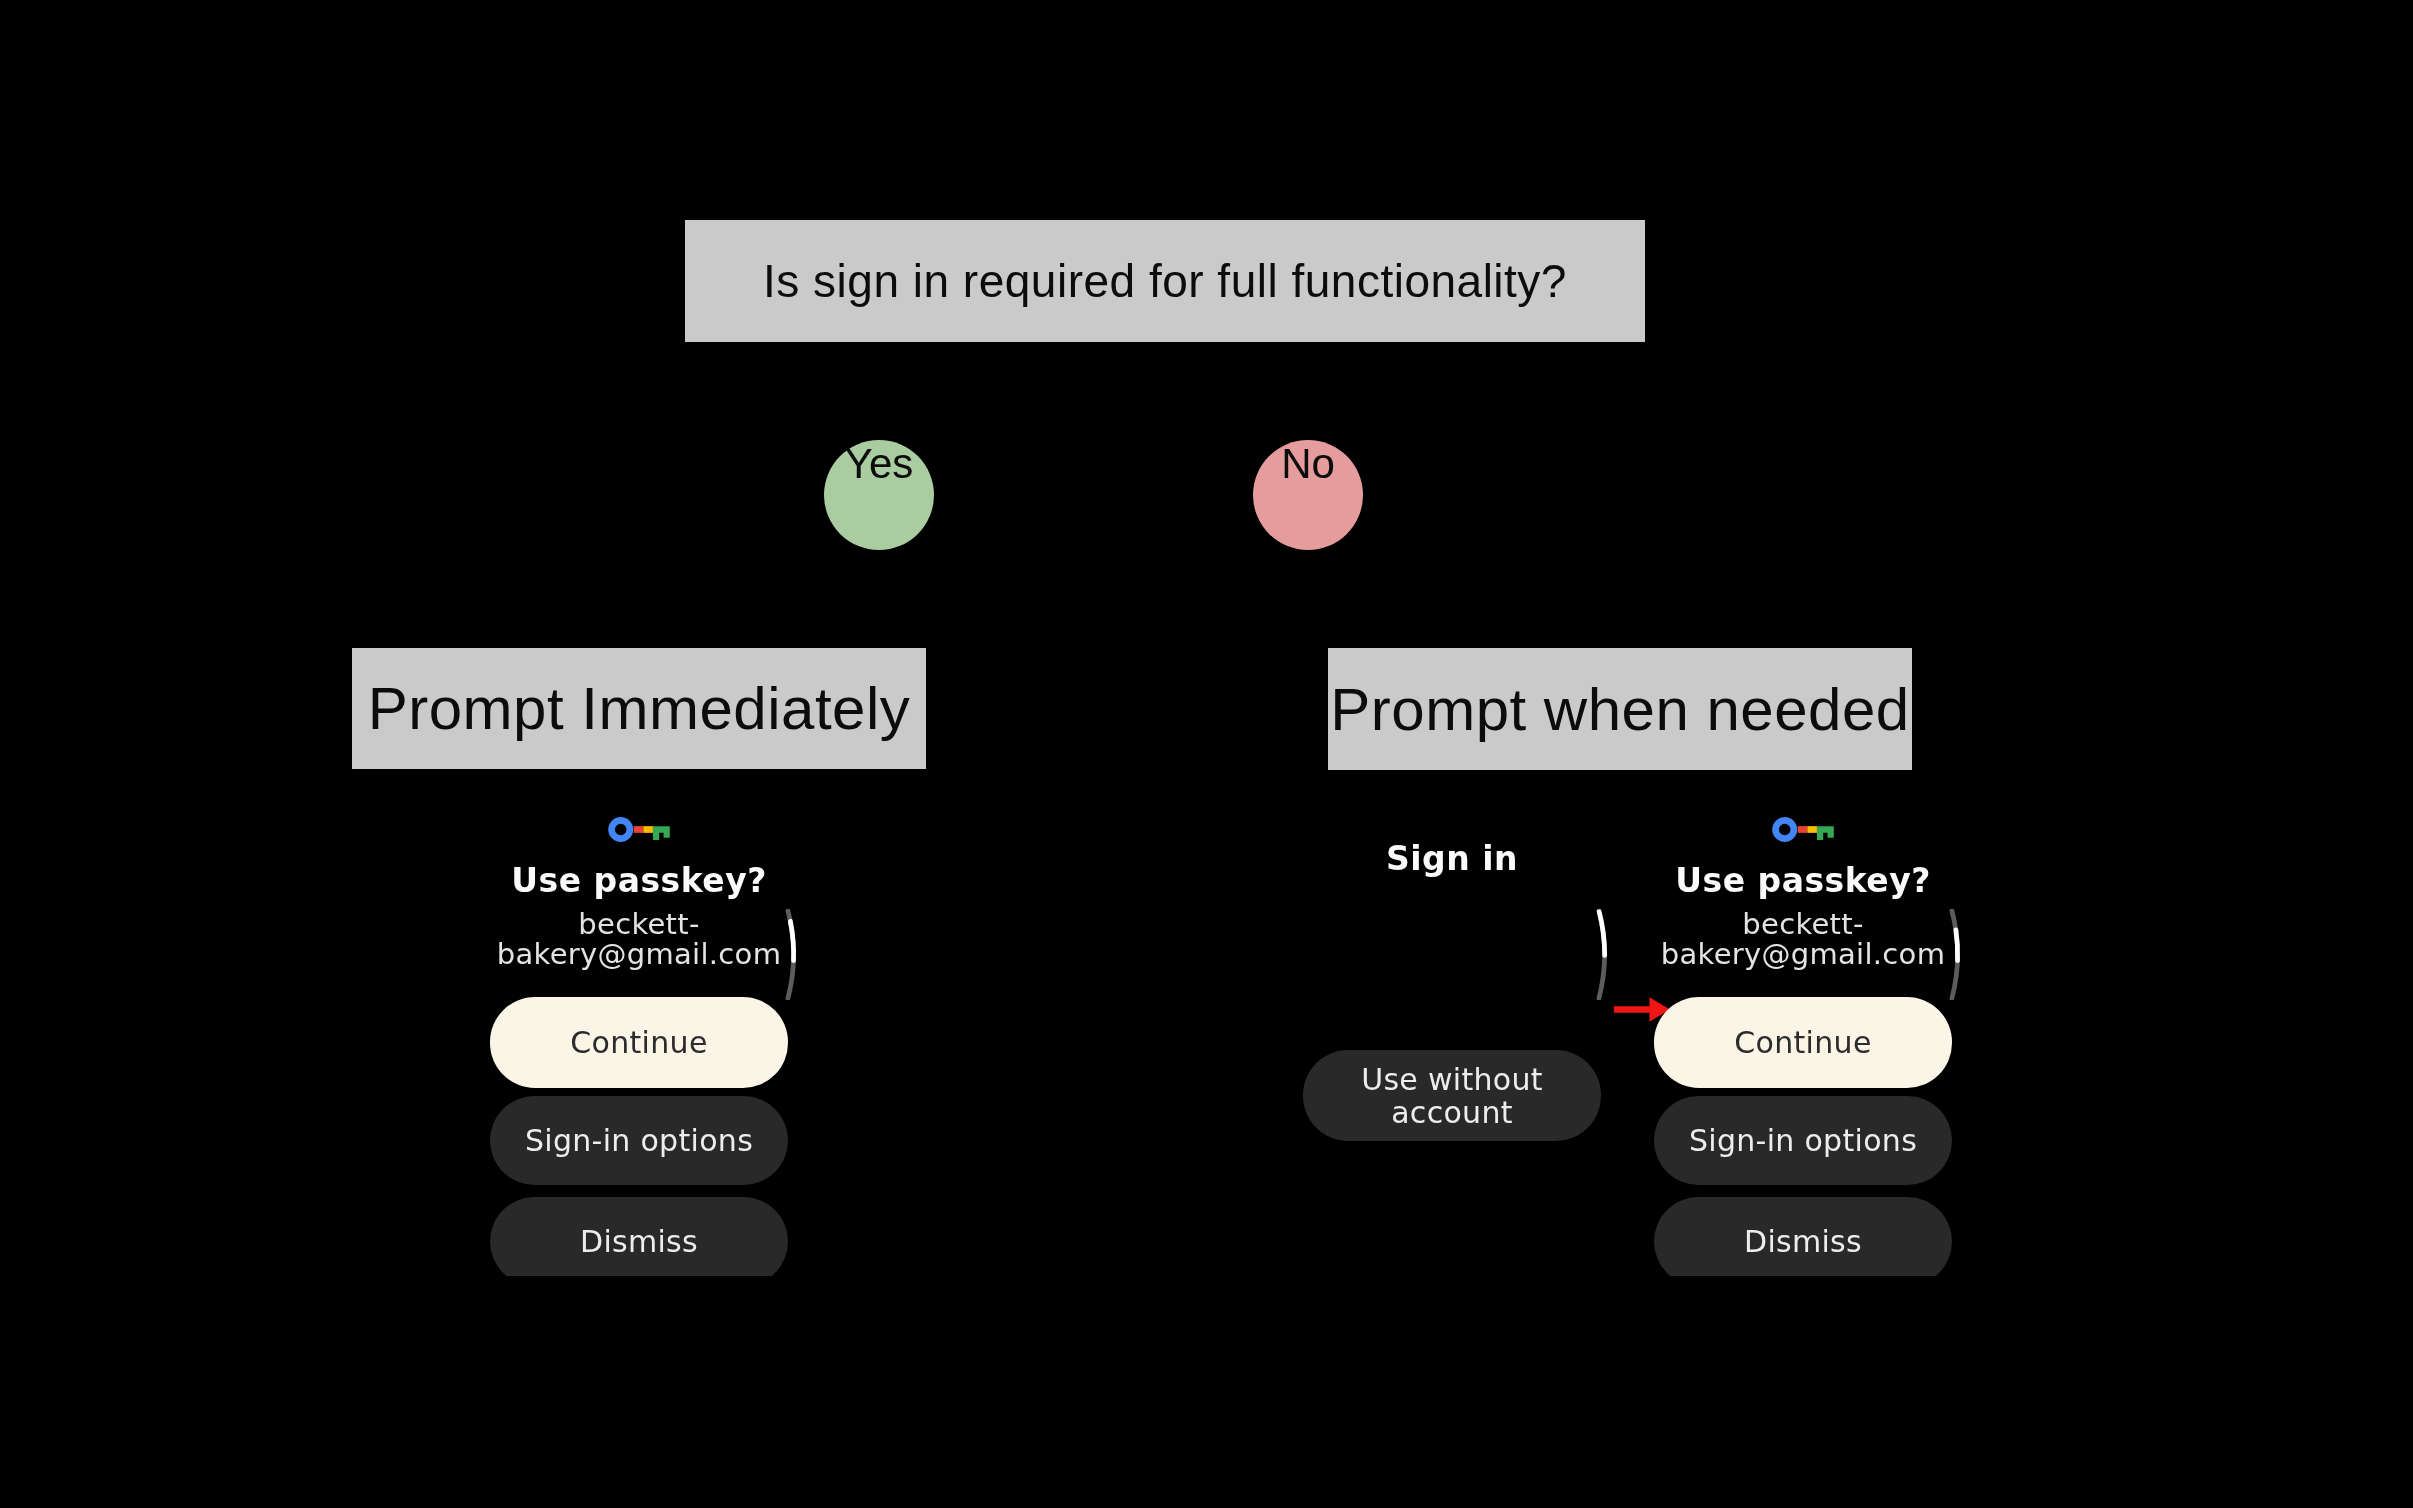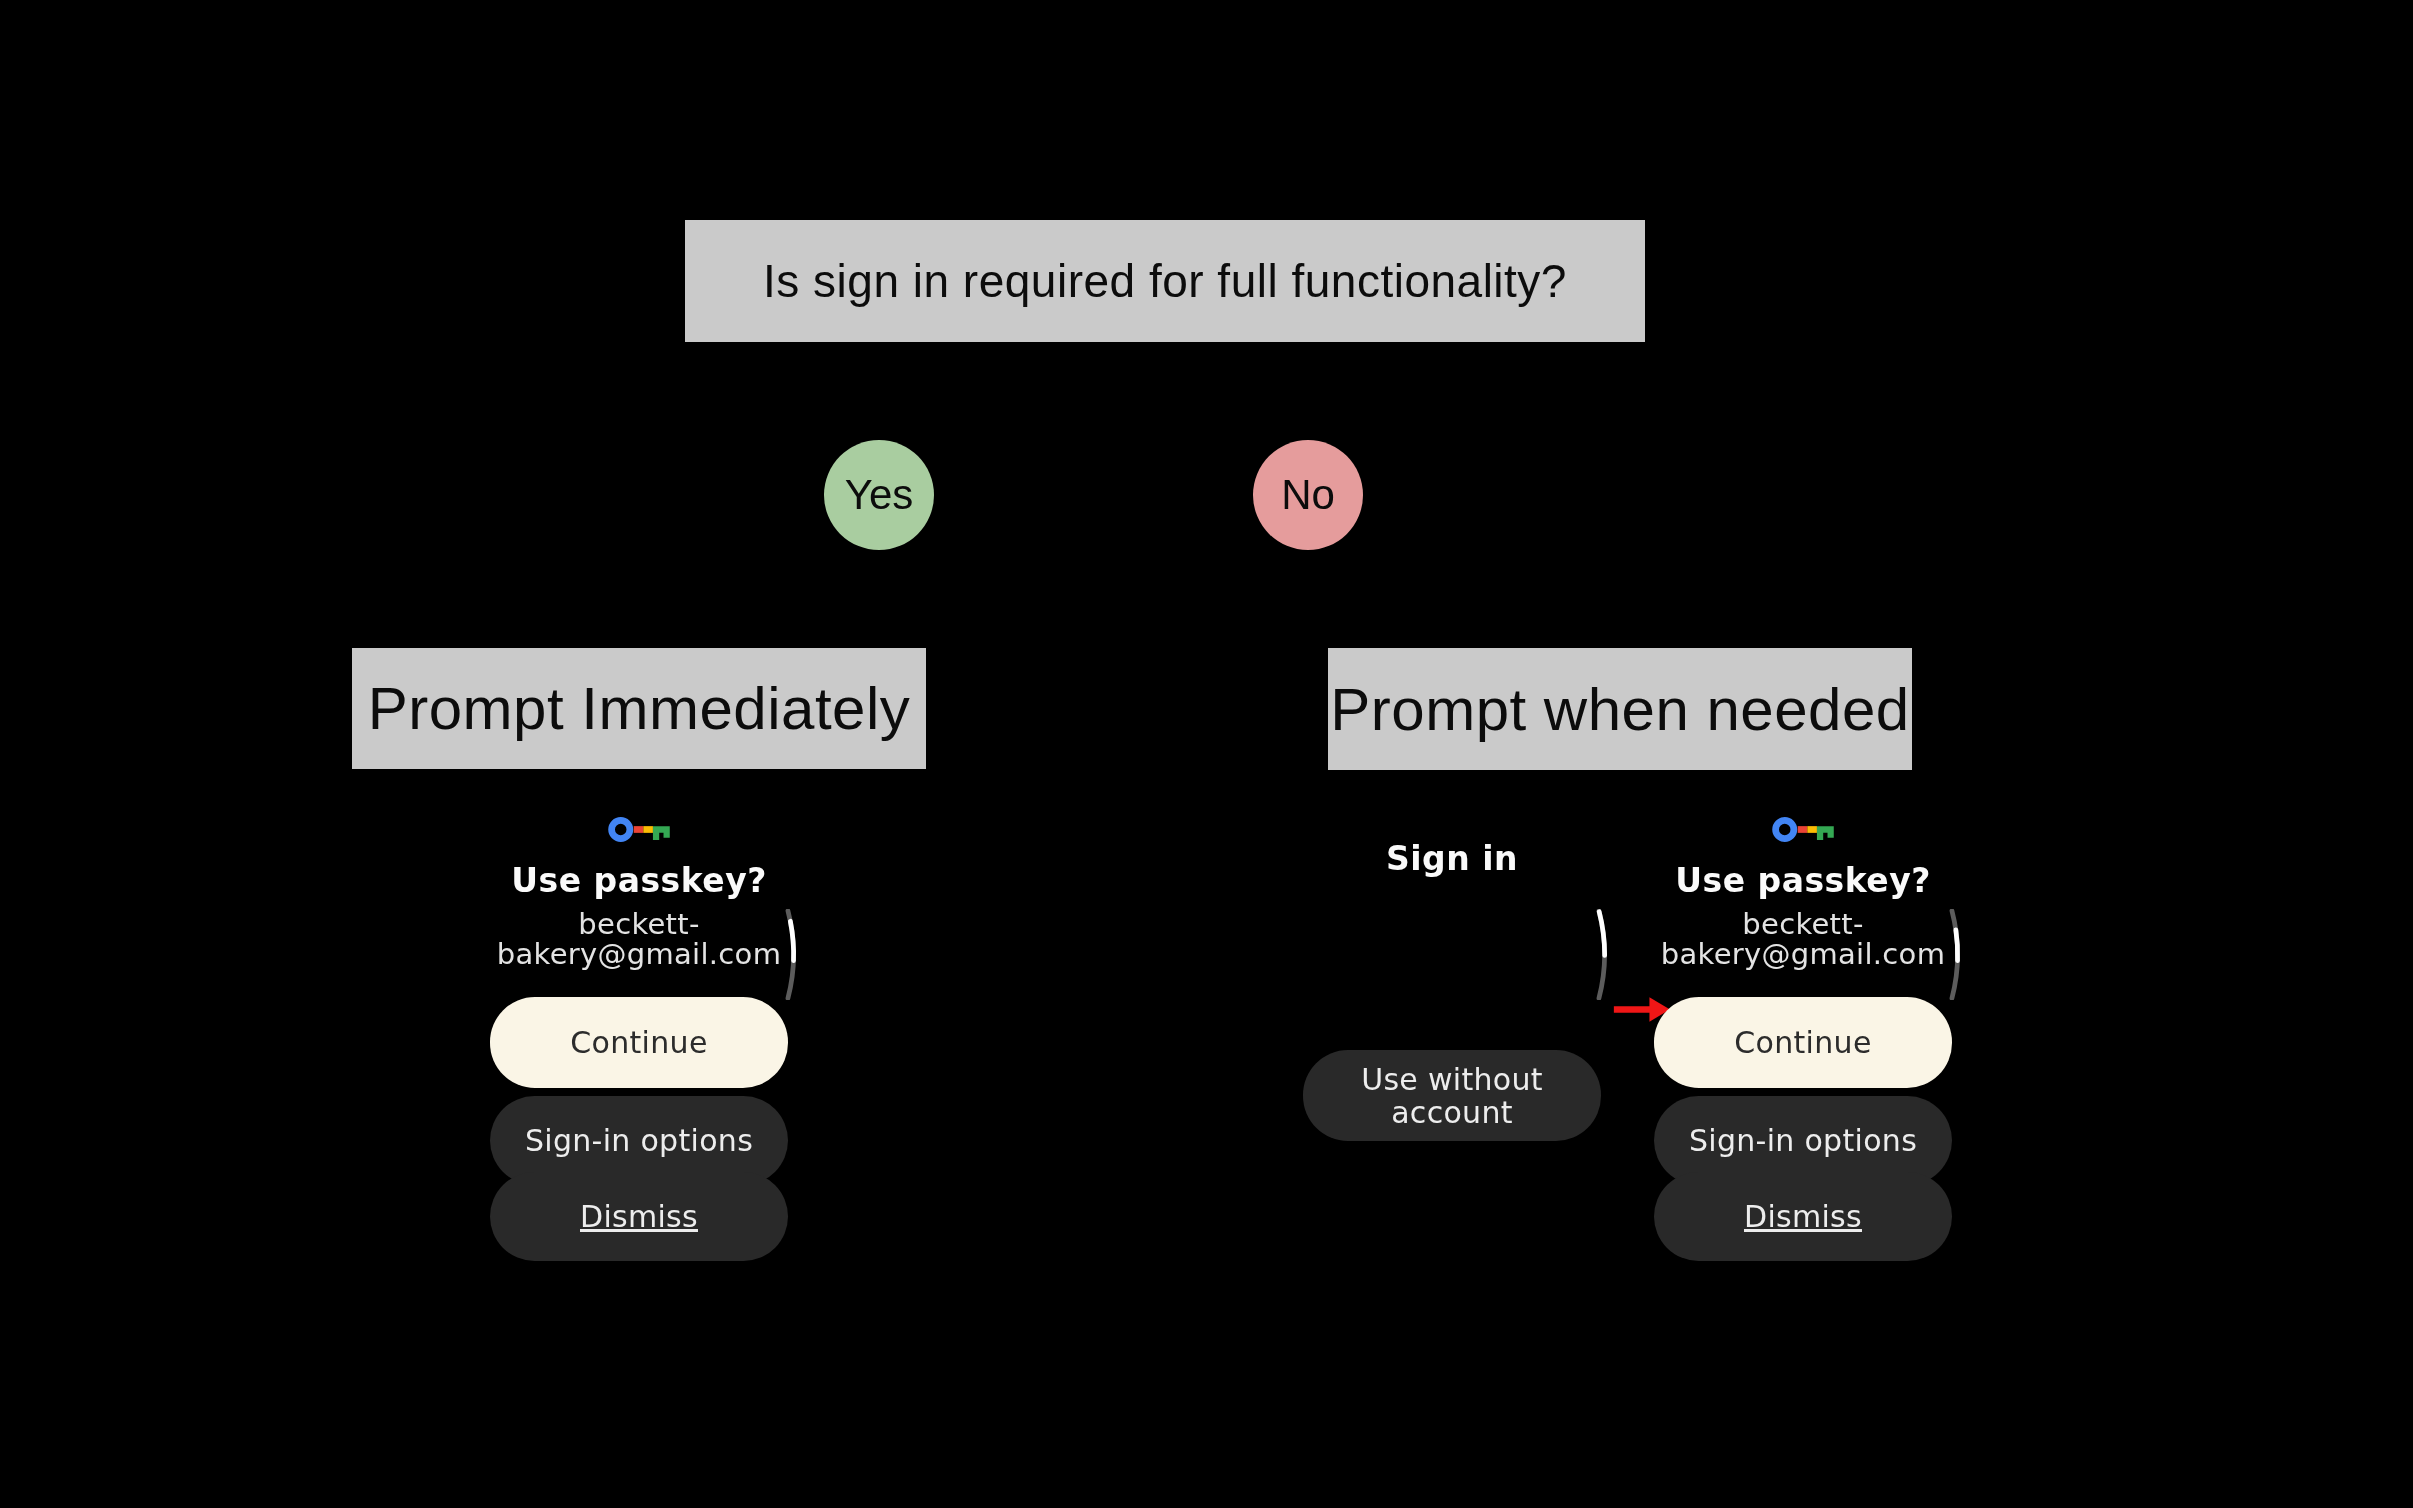--- a/index.html
+++ b/index.html
@@ -10,21 +10,21 @@
   }
   
   .flow-box{
     position:absolute;background:#cacaca;color:#0c0c0c;
     display:flex;align-items:center;justify-content:center;
     font-size:46px;letter-spacing:0.5px;
   }
   .outcome-box{font-size:60px;}
   .decision-circle{
     position:absolute;width:110px;height:110px;border-radius:50%;
-    display:flex;align-items:center;justify-content:center;
+    display:flex;justify-content:center;
     font-size:42px;color:#0c0c0c;
   }
   .circle-yes{background:#a9cda0;}
   .circle-no{background:#e59c9c;}
   
   .watch{
     position:absolute;width:352px;height:473px;top:811px;
     font-family:"DejaVu Sans","Liberation Sans",sans-serif;color:#fafafa;
   }
   .watch-icon{position:absolute;left:145px;top:5.8px;width:62px;height:25px;}
@@ -42,21 +42,21 @@
   .mid-arc{left:320px;}
   .pill{
     position:absolute;left:27px;width:298px;height:89px;border-radius:45px;
     display:flex;align-items:center;justify-content:center;text-align:center;
     font-size:30px;letter-spacing:0.3px;box-sizing:border-box;
   }
   .pill-primary{background:#faf5e6;color:#2c2c2c;}
   .pill-dark{background:#292929;color:#ededed;}
   .btn-continue{top:186px;height:91px;}
   .btn-options{top:285px;}
-  .btn-dismiss{top:361px;text-decoration:underline;}
+  .btn-dismiss{top:386px;}
   .btn-signin{top:143px;height:91px;}
   .btn-noaccount{top:239px;height:91px;padding:0 46px;line-height:33px;}
   .tap-dot{
     position:absolute;left:225px;top:24px;width:42px;height:42px;border-radius:50%;
     background:#efa2a2;
   }
   .red-arrow{position:absolute;left:1612px;top:995px;width:58px;height:29px;}
 </style>
 </head>
 <body>

